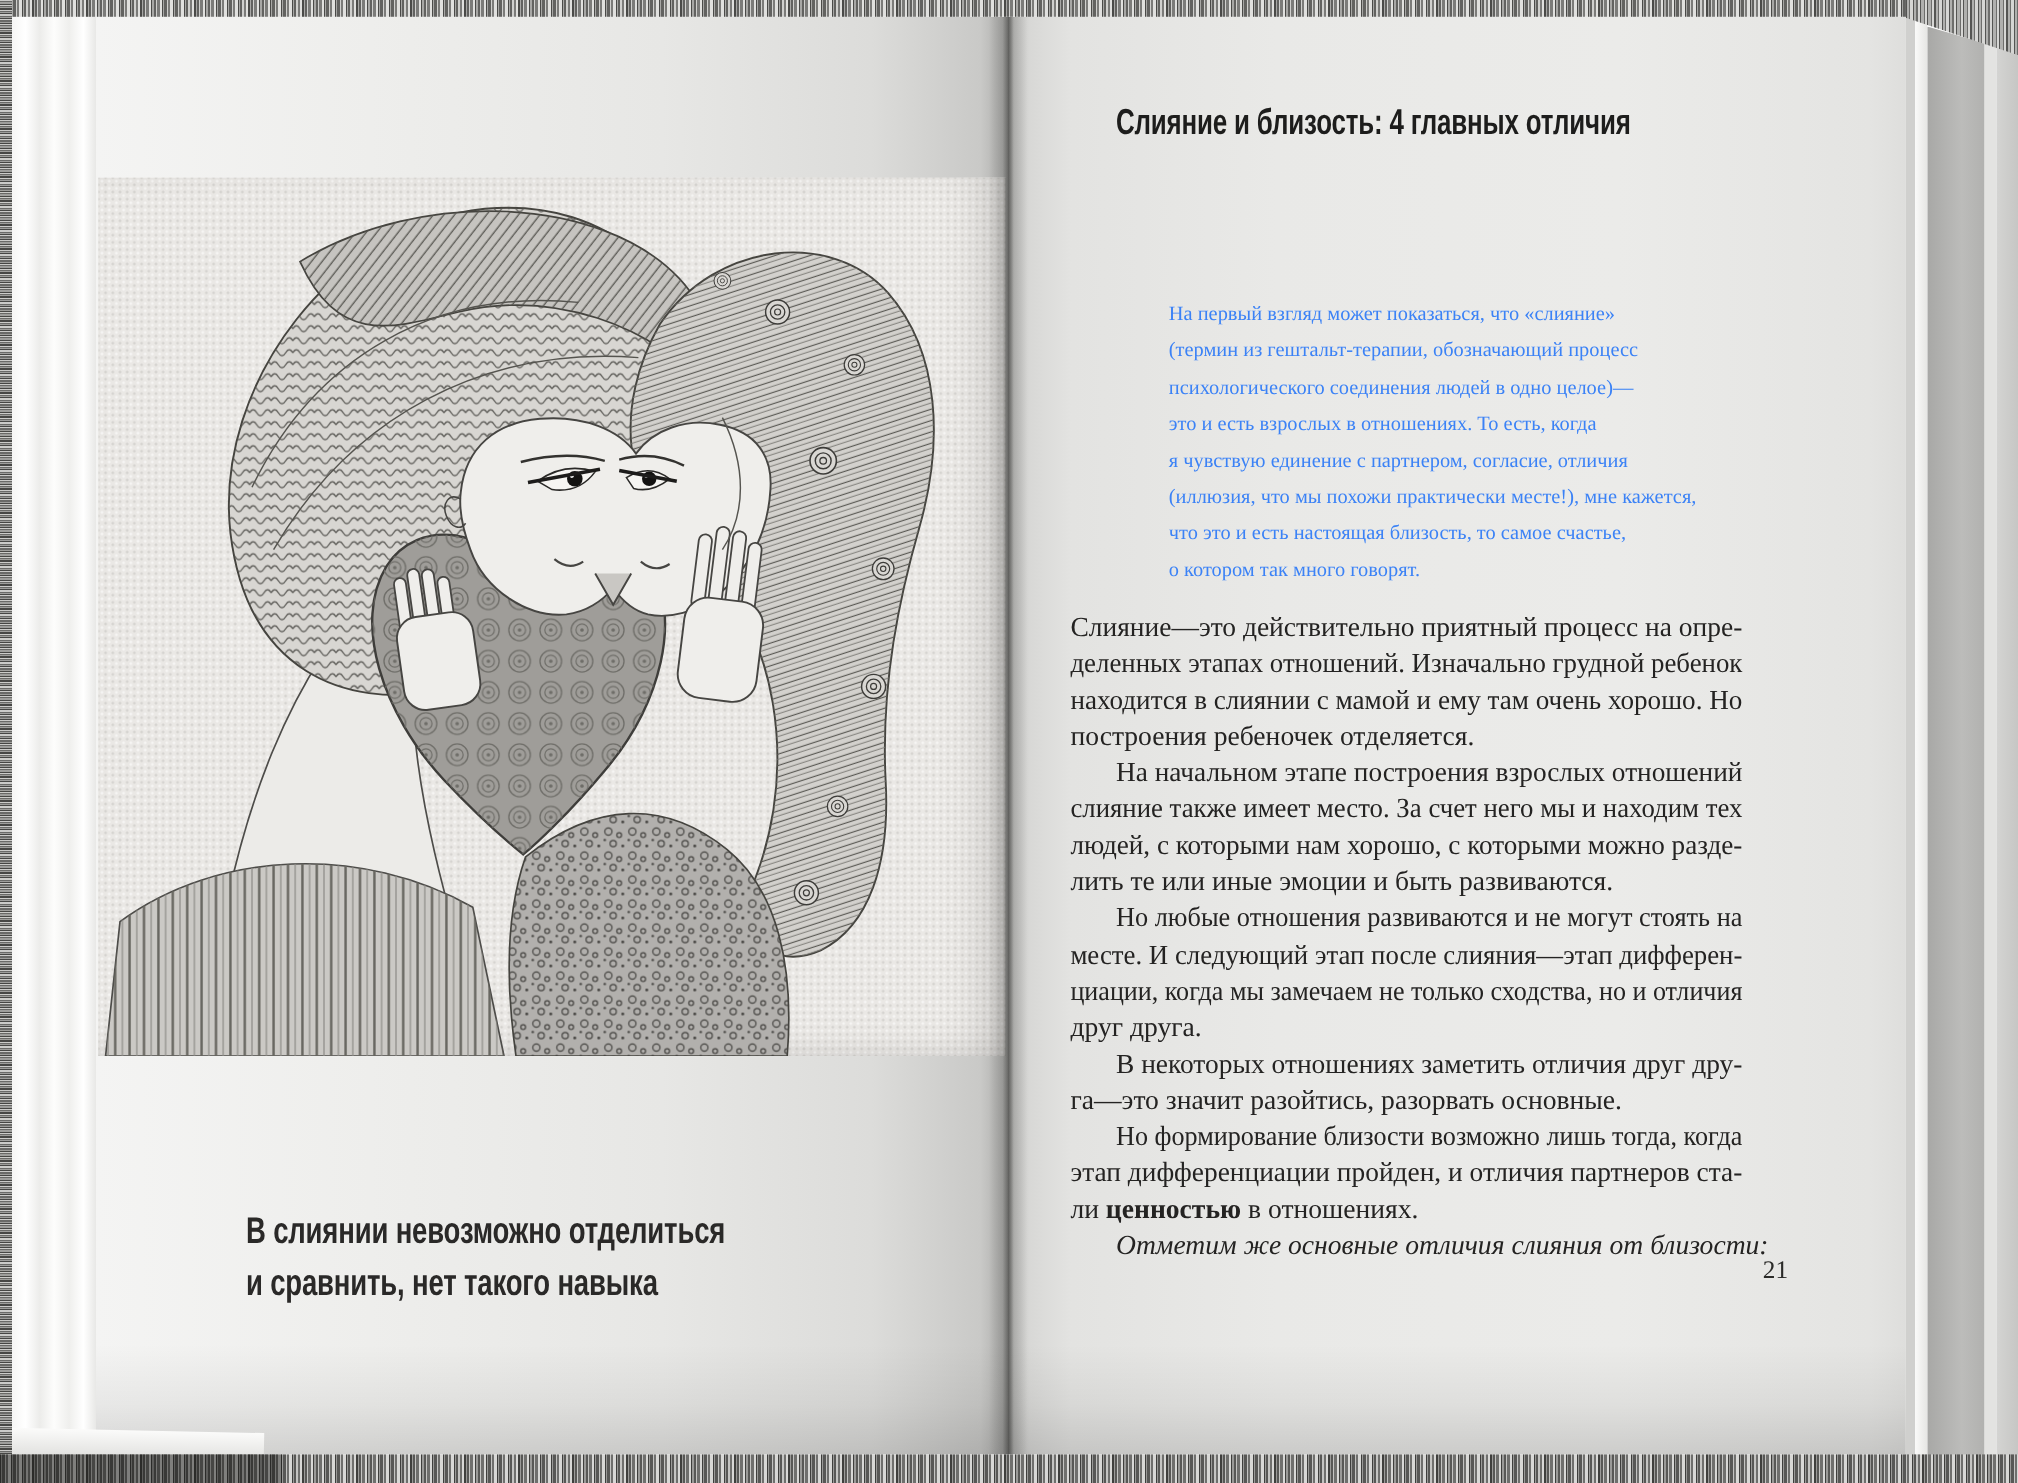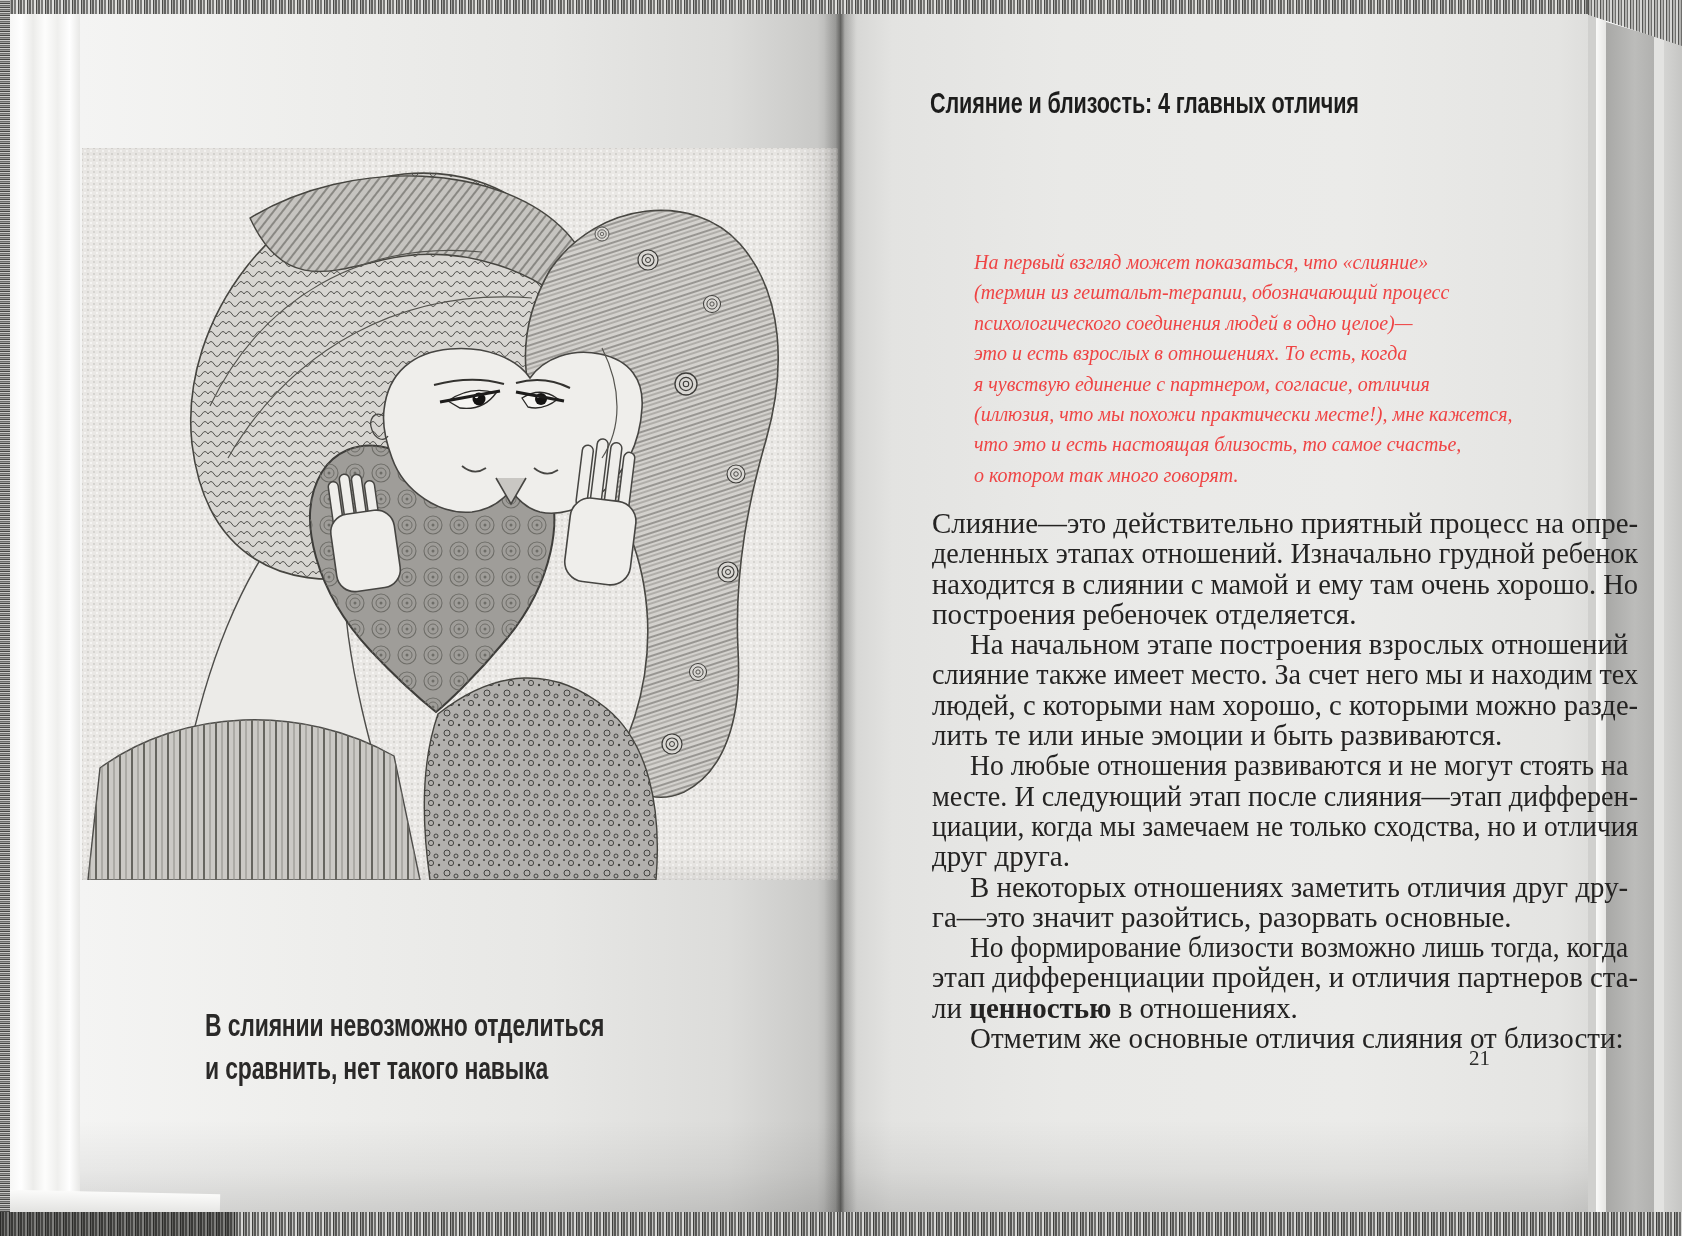--- a/index.html
+++ b/index.html
@@ -51,23 +51,23 @@
                      radial-gradient(rgba(110,108,102,.16) .8px,rgba(0,0,0,0) 1.5px);
     background-size:6px 6px,6px 6px;background-position:0 0,3px 3px;
     box-shadow:inset -34px 0 42px -24px rgba(0,0,0,.20), inset 0 -20px 30px -18px rgba(0,0,0,.08);}
   .illustration svg{position:absolute;left:0;top:0;}
 
   
   .abs{position:absolute;z-index:4;}
   .title{left:930px;top:86px;font-family:"Liberation Sans",sans-serif;font-weight:700;
     font-size:30px;color:#1d1d1c;letter-spacing:-.2px;white-space:nowrap;
     transform:scaleX(.72);transform-origin:left top;}
-  .epigraph{left:974px;top:247px;font-style:italic;font-size:20px;line-height:30.4px;
-    color:#ef4444;white-space:nowrap;}
-  .bodycol{left:932px;top:508px;width:560px;font-size:29px;line-height:30.3px;color:#242322;}
+  .epigraph{left:974px;top:247px;font-size:17px;line-height:30.4px;
+    color:#3b82f6;white-space:nowrap;}
+  .bodycol{left:892px;top:508px;width:560px;font-size:23px;line-height:30.3px;color:#242322;}
   .bodyline{height:30.3px;white-space:nowrap;}
   .bodyline .t{display:inline-block;transform-origin:left center;}
   .caption{left:205px;top:1004px;font-family:"Liberation Sans",sans-serif;font-weight:700;
     font-size:31px;line-height:43px;color:#2a2928;letter-spacing:-.2px;white-space:nowrap;
     transform:scaleX(.74);transform-origin:left top;}
   .pageno{left:1404px;top:1046px;width:86px;text-align:right;font-size:21px;color:#2b2b29;}
 </style>
 </head>
 <body>
 
@@ -220,21 +220,21 @@
       <div class="bodyline"><span class="t">лить те или иные эмоции и быть развиваются.</span></div>
       <div class="bodyline" style="padding-left: 38px;"><span class="t" style="transform: scaleX(0.953316);">Но любые отношения развиваются и не могут стоять на</span></div>
       <div class="bodyline"><span class="t" style="transform: scaleX(0.971511);">месте. И следующий этап после слияния—этап дифферен-</span></div>
       <div class="bodyline"><span class="t" style="transform: scaleX(0.944649);">циации, когда мы замечаем не только сходства, но и отличия</span></div>
       <div class="bodyline"><span class="t">друг друга.</span></div>
       <div class="bodyline" style="padding-left: 38px;"><span class="t" style="transform: scaleX(0.994848);">В некоторых отношениях заметить отличия друг дру-</span></div>
       <div class="bodyline"><span class="t">га—это значит разойтись, разорвать основные.</span></div>
       <div class="bodyline" style="padding-left: 38px;"><span class="t" style="transform: scaleX(0.947073);">Но формирование близости возможно лишь тогда, когда</span></div>
       <div class="bodyline"><span class="t" style="transform: scaleX(0.99299);">этап дифференциации пройден, и отличия партнеров ста-</span></div>
       <div class="bodyline"><span class="t">ли <b>ценностью</b> в отношениях.</span></div>
-      <div class="bodyline" style="padding-left: 38px;"><span class="t">Отметим же основные отличия слияния от близости:</span></div>
+      <div class="bodyline" style="padding-left: 38px; font-style: italic;"><span class="t">Отметим же основные отличия слияния от близости:</span></div>
     </div>
   <div class="abs pageno">21</div>
 
   <div class="gutter"></div>
   <div class="page-bottom-shade"></div>
   <div class="edge-top"></div>
   <div class="edge-top-right"></div>
   <div class="cover-left"></div>
   <div class="cover-left-corner"></div>
   <div class="edge-left"></div>

